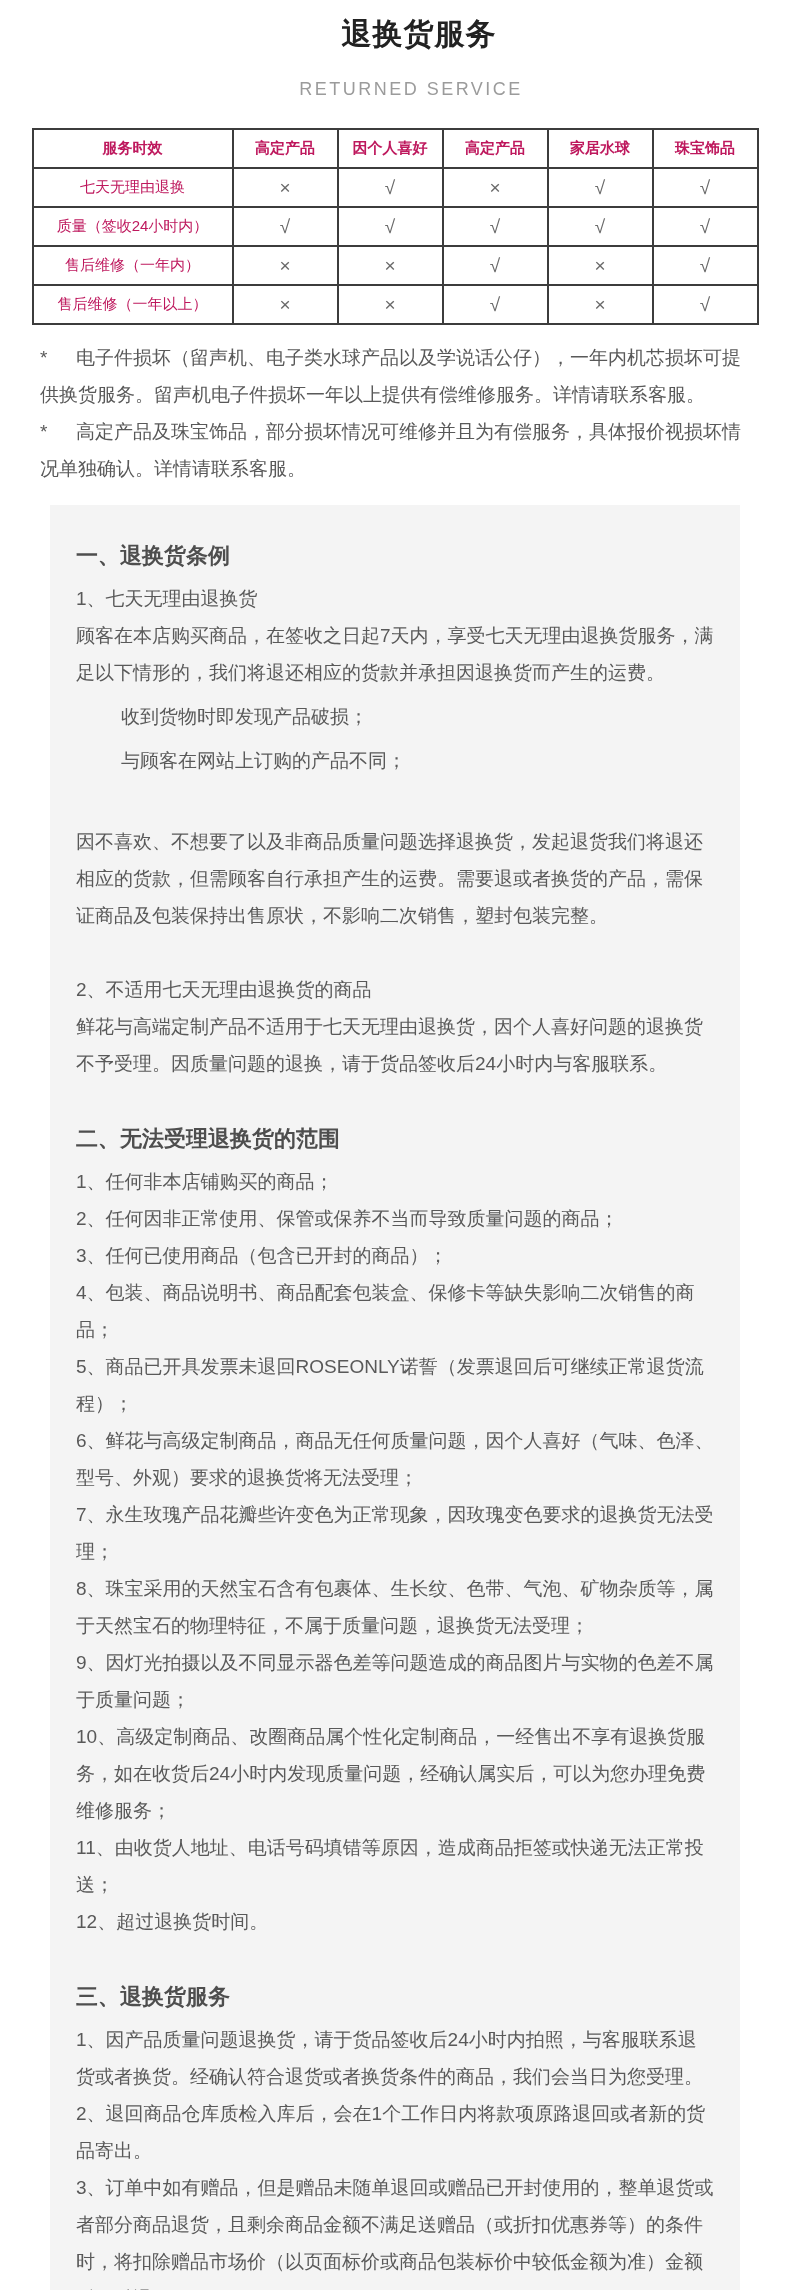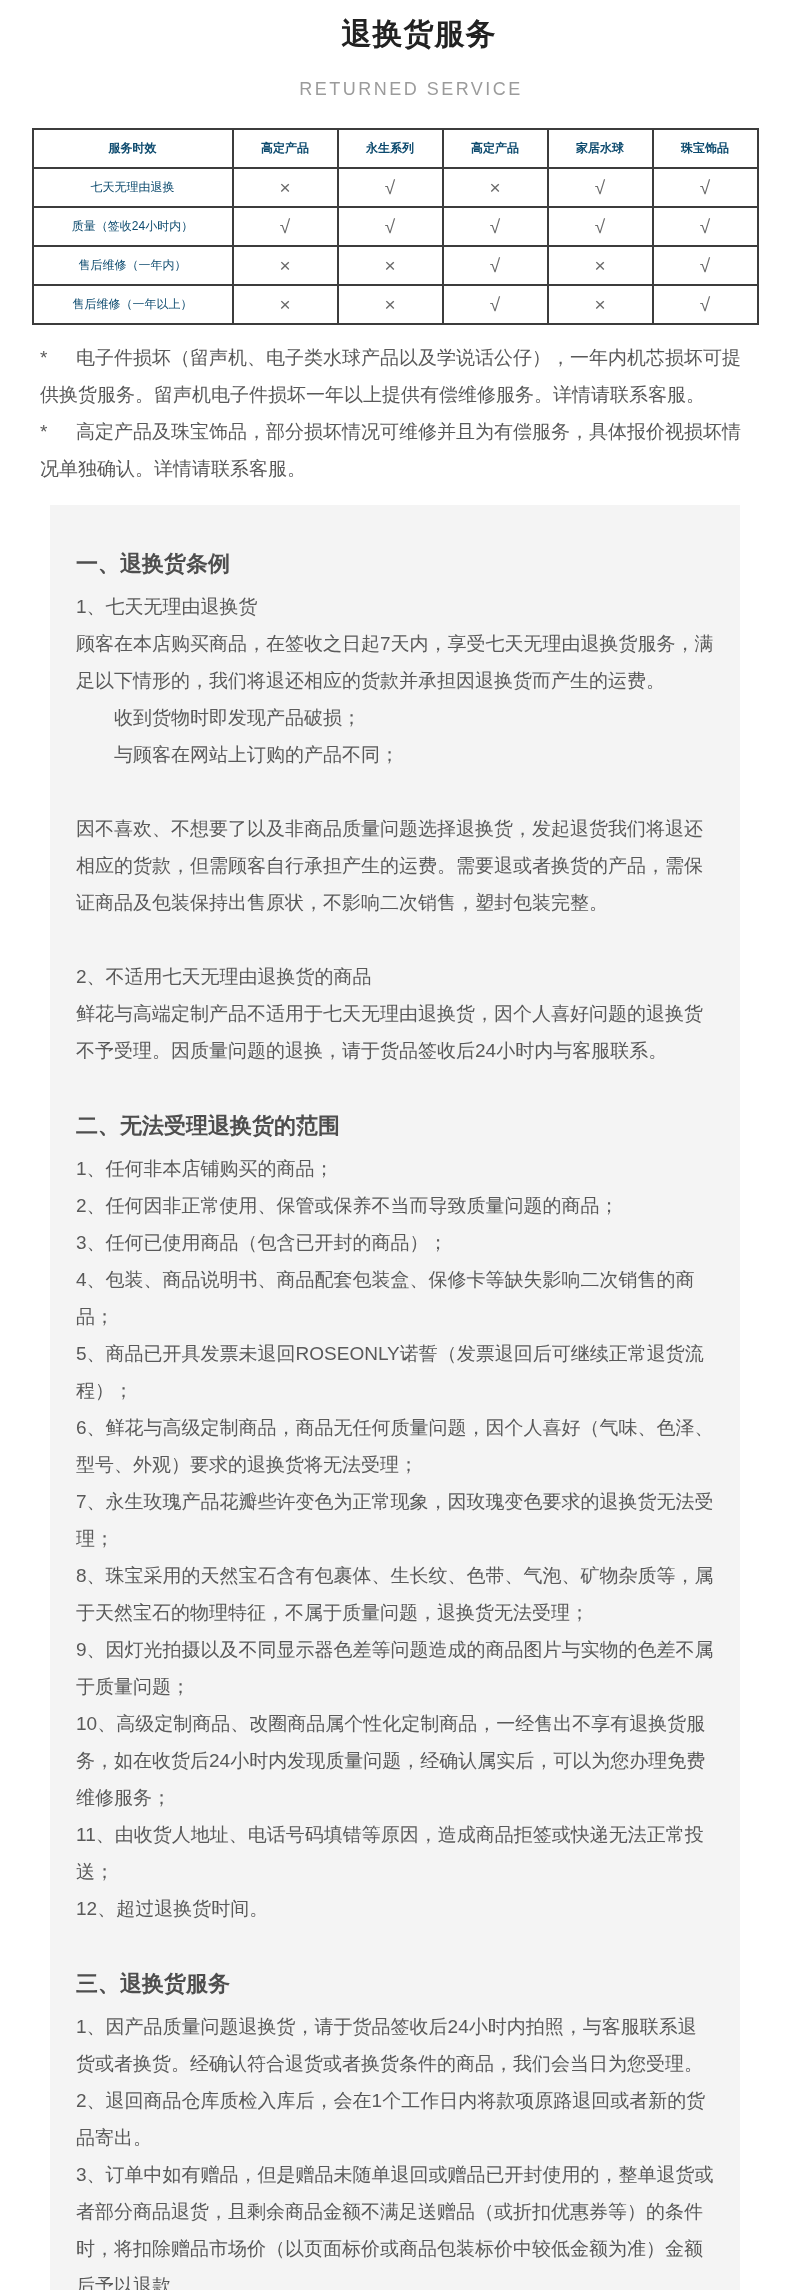--- a/index.html
+++ b/index.html
@@ -41,22 +41,22 @@
     table-layout:fixed;
     width:705px;
     margin:28px auto 0;
   }
   .svc-table th,.svc-table td{
     border:2px solid var(--border-color);
     text-align:center;
     vertical-align:middle;
     height:37px;
     padding:0 1px;
-    color:#0c4a6e;
-    font-size:12px;
+    color:#be185d;
+    font-size:15px;
     overflow:hidden;
     white-space:nowrap;
   }
   .svc-table th{font-weight:700;}
   .svc-table td.row-label{font-weight:400;}
   .svc-table td.mark{
     color:var(--mark-color);
     font-size:19px;
     font-weight:300;
   }
@@ -78,39 +78,39 @@
     line-height:37px;
     color:var(--text-color);
   }
   .blk-h{
     font-size:22px;
     font-weight:700;
     color:#4e4e4e;
     margin:40px 0 8px;
     line-height:1.5;
   }
-  .blk-h.first{margin-top:8px;}
+  .blk-h.first{margin-top:0;}
   .blk-p{margin:0;}
-  .blk-indent{margin:0;text-indent:2em;}
+  .blk-indent{margin:7px;text-indent:2em;}
   .blk-gap{height:37px;}
 </style>
 </head>
 <body>
 
 <div class="page">
 
   <h1 class="title">退换货服务</h1>
   <div class="subtitle">RETURNED SERVICE</div>
 
   <table class="svc-table">
     <thead>
       <tr id="svc-head">
           <th style="width: 196px;">服务时效</th>
           <th style="width: 101px;">高定产品</th>
-          <th style="width: 101px;">永生系列</th>
+          <th style="width: 101px;">因个人喜好</th>
           <th style="width: 101px;">高定产品</th>
           <th style="width: 101px;">家居水球</th>
           <th style="width: 101px; border-radius: 13px;">珠宝饰品</th>
         </tr>
     </thead>
     <tbody id="svc-body">
         <tr>
           <td class="row-label">七天无理由退换</td>
           <td class="mark">×</td>
           <td class="mark">√</td>

